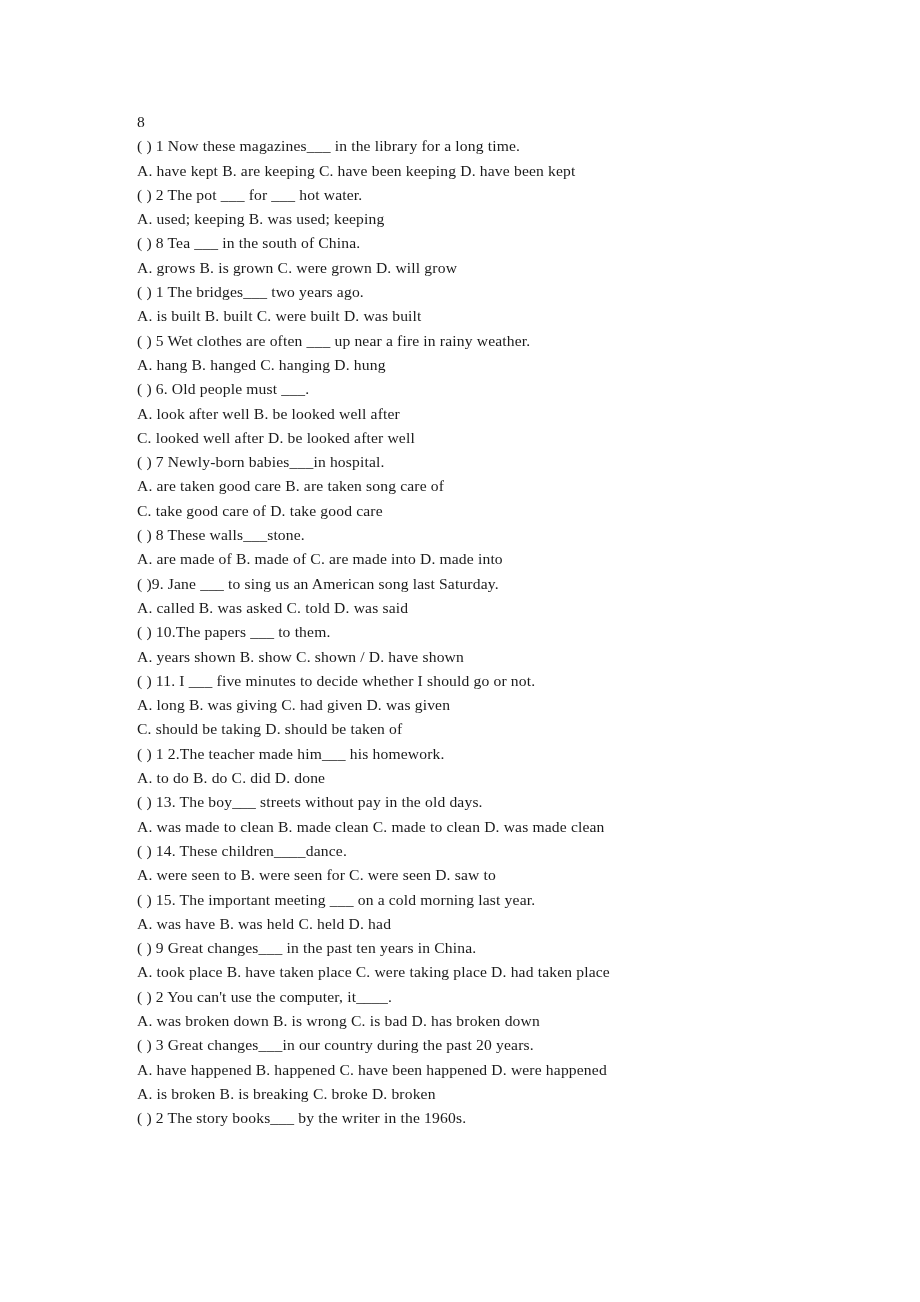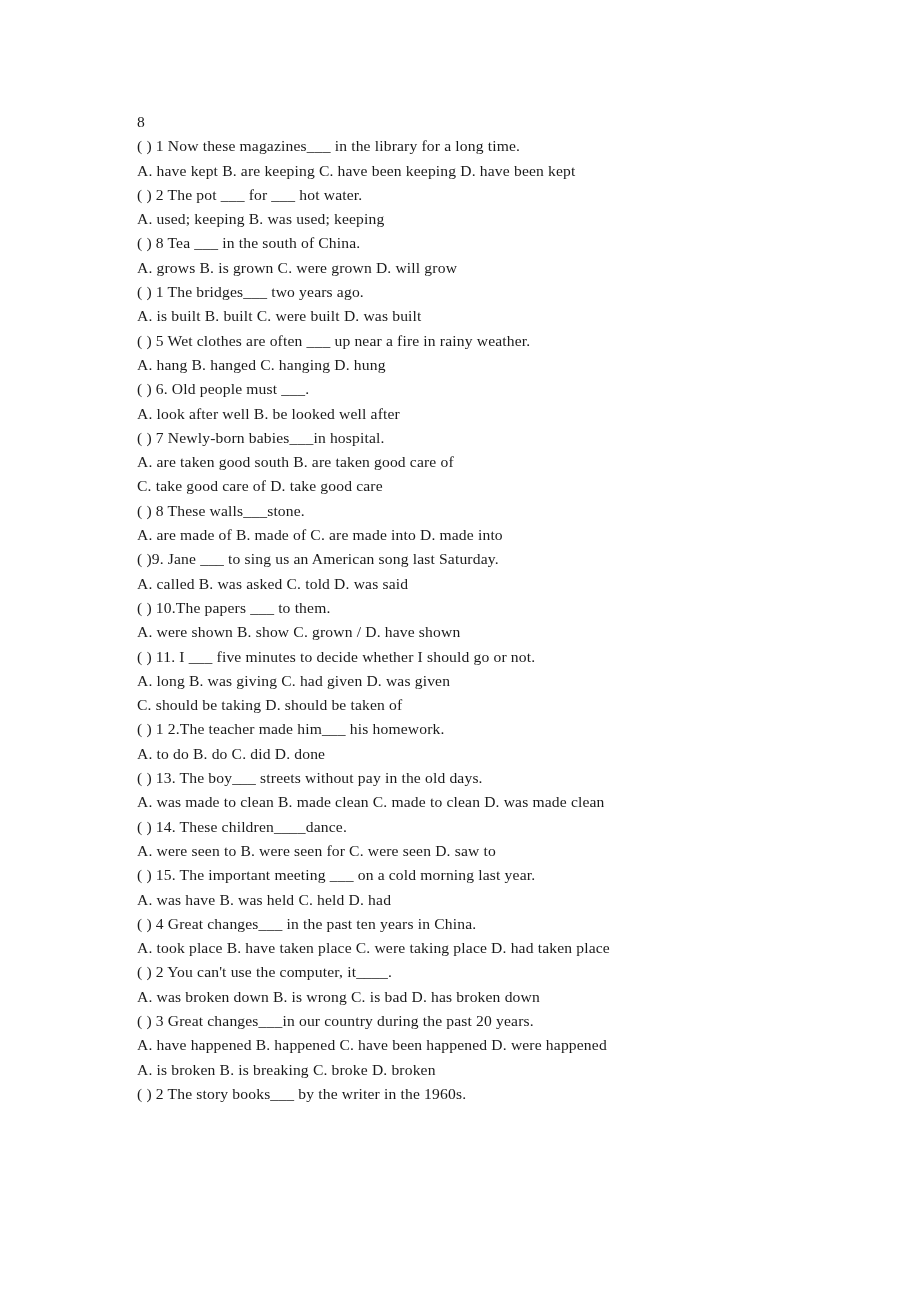--- a/index.html
+++ b/index.html
@@ -45,41 +45,42 @@
         <div class="doc-line">( ) 2 The pot ___ for ___ hot water.</div>
         <div class="doc-line">A. used; keeping B. was used; keeping</div>
         <div class="doc-line">( ) 8 Tea ___ in the south of China.</div>
         <div class="doc-line">A. grows B. is grown C. were grown D. will grow</div>
         <div class="doc-line">( ) 1 The bridges___ two years ago.</div>
         <div class="doc-line">A. is built B. built C. were built D. was built</div>
         <div class="doc-line">( ) 5 Wet clothes are often ___ up near a fire in rainy weather.</div>
         <div class="doc-line">A. hang B. hanged C. hanging D. hung</div>
         <div class="doc-line">( ) 6. Old people must ___.</div>
         <div class="doc-line">A. look after well B. be looked well after</div>
+        <div class="doc-line">C. looked well after D. be looked after well</div>
         <div class="doc-line">( ) 7 Newly-born babies___in hospital.</div>
-        <div class="doc-line">A. are taken good south B. are taken good care of</div>
+        <div class="doc-line">A. are taken good care B. are taken song care of</div>
         <div class="doc-line">C. take good care of D. take good care</div>
         <div class="doc-line">( ) 8 These walls___stone.</div>
         <div class="doc-line">A. are made of B. made of C. are made into D. made into</div>
         <div class="doc-line">( )9. Jane ___ to sing us an American song last Saturday.</div>
         <div class="doc-line">A. called B. was asked C. told D. was said</div>
         <div class="doc-line">( ) 10.The papers ___ to them.</div>
-        <div class="doc-line">A. were shown B. show C. grown / D. have shown</div>
+        <div class="doc-line">A. years shown B. show C. shown / D. have shown</div>
         <div class="doc-line">( ) 11. I ___ five minutes to decide whether I should go or not.</div>
         <div class="doc-line">A. long B. was giving C. had given D. was given</div>
         <div class="doc-line">C. should be taking D. should be taken of</div>
         <div class="doc-line">( ) 1 2.The teacher made him___ his homework.</div>
         <div class="doc-line">A. to do B. do C. did D. done</div>
         <div class="doc-line">( ) 13. The boy___ streets without pay in the old days.</div>
         <div class="doc-line">A. was made to clean B. made clean C. made to clean D. was made clean</div>
         <div class="doc-line">( ) 14. These children____dance.</div>
         <div class="doc-line">A. were seen to B. were seen for C. were seen D. saw to</div>
         <div class="doc-line">( ) 15. The important meeting ___ on a cold morning last year.</div>
         <div class="doc-line">A. was have B. was held C. held D. had</div>
-        <div class="doc-line">( ) 4 Great changes___ in the past ten years in China.</div>
+        <div class="doc-line">( ) 9 Great changes___ in the past ten years in China.</div>
         <div class="doc-line">A. took place B. have taken place C. were taking place D. had taken place</div>
         <div class="doc-line">( ) 2 You can't use the computer, it____.</div>
         <div class="doc-line">A. was broken down B. is wrong C. is bad D. has broken down</div>
         <div class="doc-line">( ) 3 Great changes___in our country during the past 20 years.</div>
         <div class="doc-line">A. have happened B. happened C. have been happened D. were happened</div>
         <div class="doc-line">A. is broken B. is breaking C. broke D. broken</div>
         <div class="doc-line">( ) 2 The story books___ by the writer in the 1960s.</div>
       </div>
   </div>
 </div>

